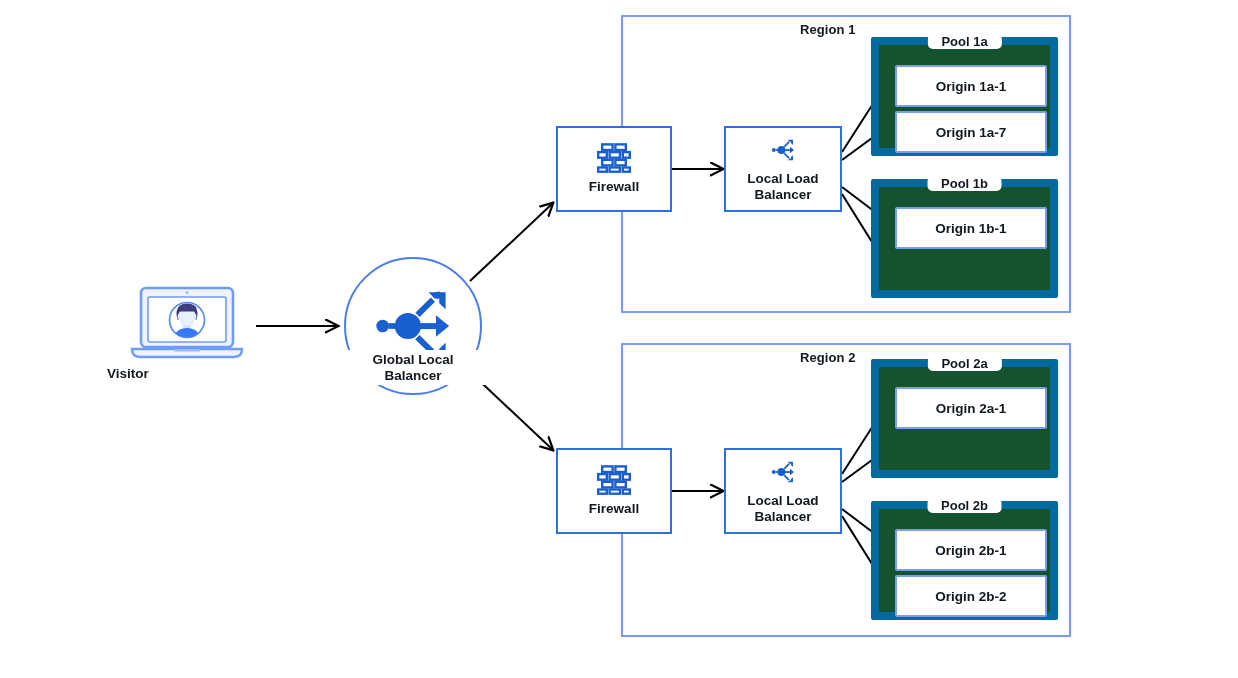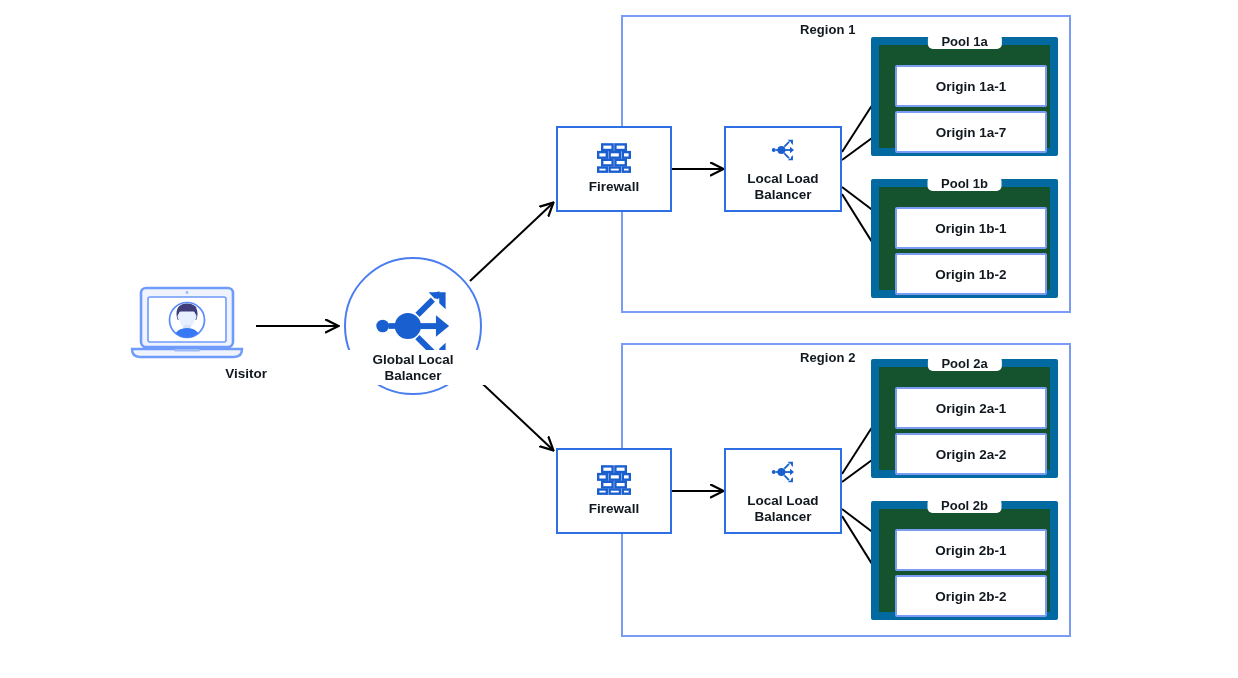--- a/index.html
+++ b/index.html
@@ -114,21 +114,21 @@
   }
 
   
   .visitor-wrap { position: absolute; }
   .visitor-label {
     position: absolute;
     width: 160px;
     left: 50%;
     transform: translateX(-50%);
     top: 82px;
-    text-align: right;
+    text-align: left;
     font-size: 13.5px;
     font-weight: bold;
     color: #11181f;
   }
   svg { display: block; }
 </style>
 </head>
 <body>
 
 <div id="canvas">
@@ -258,21 +258,20 @@
 
   <div class="pool" style="left:871px; top:37px; width:187px; height:119px;">
     <div class="pool-label" style="left:50%; transform:translateX(-50%);">Pool 1a</div>
     <div class="origin" style="left:16px; top:20px; width:152px; height:42px;">Origin 1a-1</div>
     <div class="origin" style="left:16px; top:66px; width:152px; height:42px;">Origin 1a-7</div>
   </div>
 
   <div class="pool" style="left:871px; top:179px; width:187px; height:119px;">
     <div class="pool-label" style="left:50%; transform:translateX(-50%);">Pool 1b</div>
     <div class="origin" style="left:16px; top:20px; width:152px; height:42px;">Origin 1b-1</div>
-    <div class="origin" style="left:16px; top:66px; width:152px; height:42px;">Origin 1b-2</div>
   </div>
 
   <div class="region" style="left:621px; top:343px; width:450px; height:294px;">
     <div class="region-label" style="left:165px;">Region 2</div>
   </div>
 
   <div class="card" style="left:556px; top:448px; width:116px; height:86px;">
     <svg width="34" height="30" viewBox="0 0 34 30">
       <g fill="none" stroke="#1a5fd0" stroke-width="2.4">
         <rect x="5.2" y="1.4" width="10.4" height="5.6"></rect>
@@ -306,21 +305,20 @@
     </svg>
     <div class="card-label">
       <span>Local Load</span><br>
       <span>Balancer</span>
     </div>
   </div>
 
   <div class="pool" style="left:871px; top:359px; width:187px; height:119px;">
     <div class="pool-label" style="left:50%; transform:translateX(-50%);">Pool 2a</div>
     <div class="origin" style="left:16px; top:20px; width:152px; height:42px;">Origin 2a-1</div>
-    <div class="origin" style="left:16px; top:66px; width:152px; height:42px;">Origin 2a-2</div>
   </div>
 
   <div class="pool" style="left:871px; top:501px; width:187px; height:119px;">
     <div class="pool-label" style="left:50%; transform:translateX(-50%);">Pool 2b</div>
     <div class="origin" style="left:16px; top:20px; width:152px; height:42px;text-align:center;">Origin 2b-1</div>
     <div class="origin" style="left:16px; top:66px; width:152px; height:42px;">Origin 2b-2</div>
   </div>
 
 </div>
 

